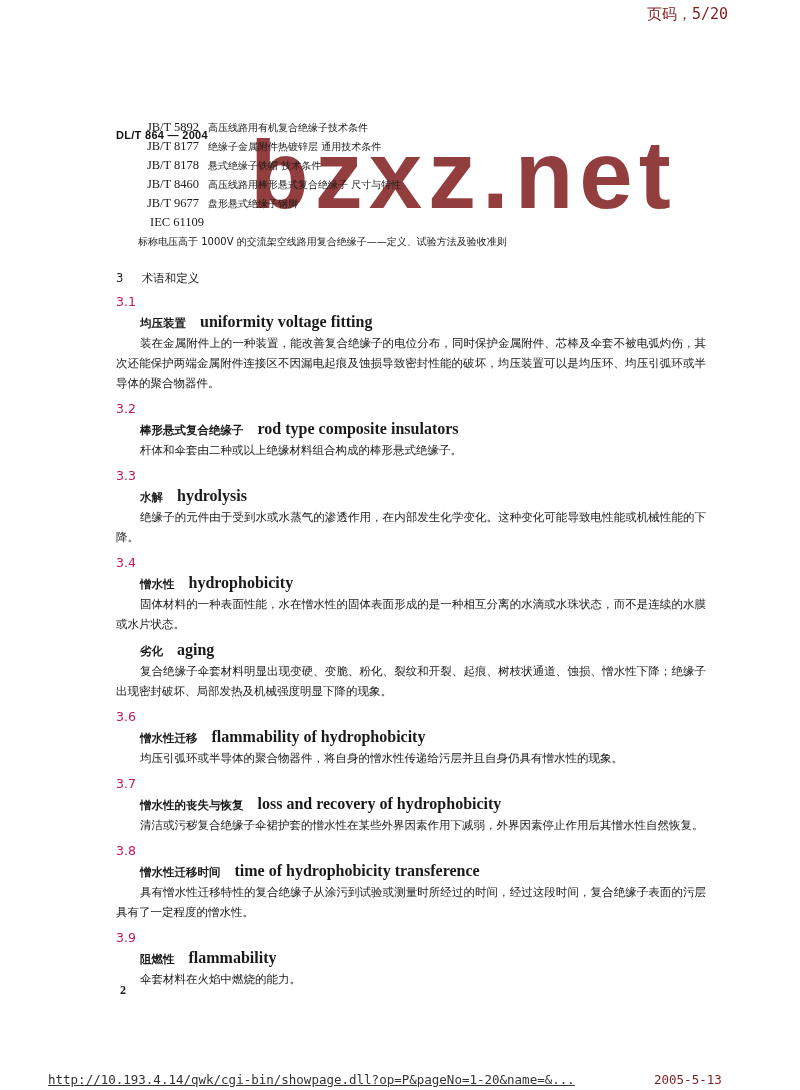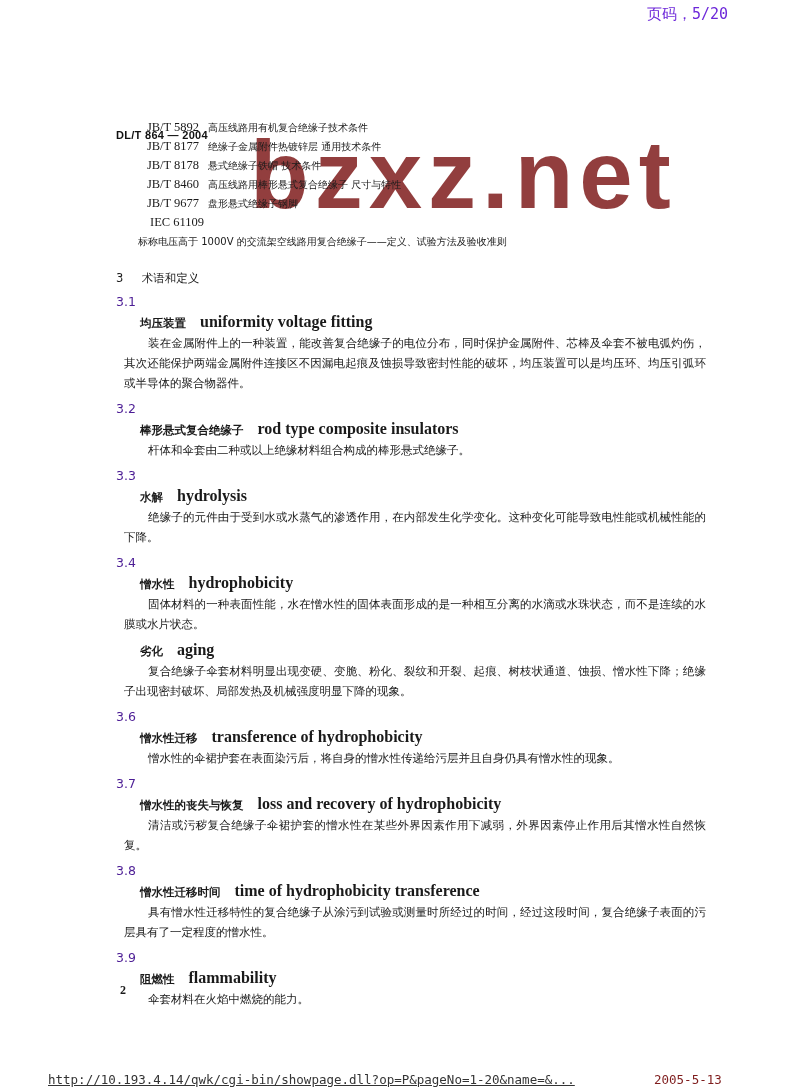--- a/index.html
+++ b/index.html
@@ -3,21 +3,21 @@
   <meta charset="utf-8">
   <style>
     html, body { margin: 0; padding: 0; background: #ffffff; }
     body {
       width: 800px; height: 1090px; position: relative; overflow: hidden;
       font-family: "DejaVu Serif", "Liberation Serif", serif;
       color: #1a1a1a;
     }
     .page-header {
       position: absolute; top: 5px; right: 72px;
-      font-size: 15px; color: #6d28d9;
+      font-size: 15px; color: #7f1d1d;
       font-family: "DejaVu Sans Mono", "Liberation Mono", monospace;
     }
     .std-code {
       position: absolute; top: 96px; left: 116px;
       font-size: 11px; font-weight: bold; color: #111;
       font-family: "Liberation Sans", "DejaVu Sans", sans-serif;
       letter-spacing: 0.3px;
       margin-top: 33px;
     }
     .watermark {
@@ -33,29 +33,29 @@
     .ref-title { flex: 1; font-family: "DejaVu Sans", sans-serif; font-size: 10px; }
     .ref-item.multi { height: auto; flex-direction: column; }
     .ref-item.multi .ref-code { width: 78px; }
     .section-title {
       margin-top: 20px; font-size: 11.5px;
       font-family: "DejaVu Sans", sans-serif;
       padding-left: 0;
     }
     .section-title .num { display: inline-block; width: 22px; }
     .term { margin-top: 6px; }
-    .term-num { font-size: 12.5px; line-height: 20px; font-family: "DejaVu Sans", sans-serif; color: #4c1d95; }
+    .term-num { font-size: 12.5px; line-height: 20px; font-family: "DejaVu Sans", sans-serif; color: #be185d; }
     .term-name {
       padding-left: 24px; font-size: 11.5px; line-height: 20px; font-weight: bold;
       font-family: "DejaVu Sans", sans-serif;
     }
     .term-name .en { font-family: "Liberation Serif", serif; font-size: 16px; margin-left: 14px; }
     .term-def {
       font-size: 11.5px; line-height: 20px; text-indent: 24px;
-      font-family: "DejaVu Sans", sans-serif; text-align: justify; margin-left: 8px;
+      font-family: "DejaVu Sans", sans-serif; text-align: justify;
     }
     .page-num {
       position: absolute; top: 983px; left: 120px;
       font-size: 12px; font-weight: bold;
       font-family: "Liberation Serif", serif;
     }
     .footer-url {
       position: absolute; top: 1072px; left: 48px;
       font-family: "DejaVu Sans Mono", "Liberation Mono", monospace;
       font-size: 12.5px; color: #333; text-decoration: underline;
@@ -130,22 +130,22 @@
     <div class="term-def">固体材料的一种表面性能，水在憎水性的固体表面形成的是一种相互分离的水滴或水珠状态，而不是连续的水膜或水片状态。</div>
   </div>
 
   <div class="term">
     <div class="term-name"><span>劣化</span><span class="en">aging</span></div>
     <div class="term-def">复合绝缘子伞套材料明显出现变硬、变脆、粉化、裂纹和开裂、起痕、树枝状通道、蚀损、憎水性下降；绝缘子出现密封破坏、局部发热及机械强度明显下降的现象。</div>
   </div>
 
   <div class="term">
     <div class="term-num">3.6</div>
-    <div class="term-name"><span>憎水性迁移</span><span class="en">transference of hydrophobicity</span></div>
-    <div class="term-def">憎水性的伞裙护套在表面染污后，将自身的憎水性传递给污层并且自身仍具有憎水性的现象。</div>
+    <div class="term-name"><span>憎水性迁移</span><span class="en">flammability of hydrophobicity</span></div>
+    <div class="term-def">均压引弧环或半导体的聚合物器件，将自身的憎水性传递给污层并且自身仍具有憎水性的现象。</div>
   </div>
 
   <div class="term">
     <div class="term-num">3.7</div>
     <div class="term-name"><span>憎水性的丧失与恢复</span><span class="en">loss and recovery of hydrophobicity</span></div>
     <div class="term-def">清洁或污秽复合绝缘子伞裙护套的憎水性在某些外界因素作用下减弱，外界因素停止作用后其憎水性自然恢复。</div>
   </div>
 
   <div class="term">
     <div class="term-num">3.8</div>

